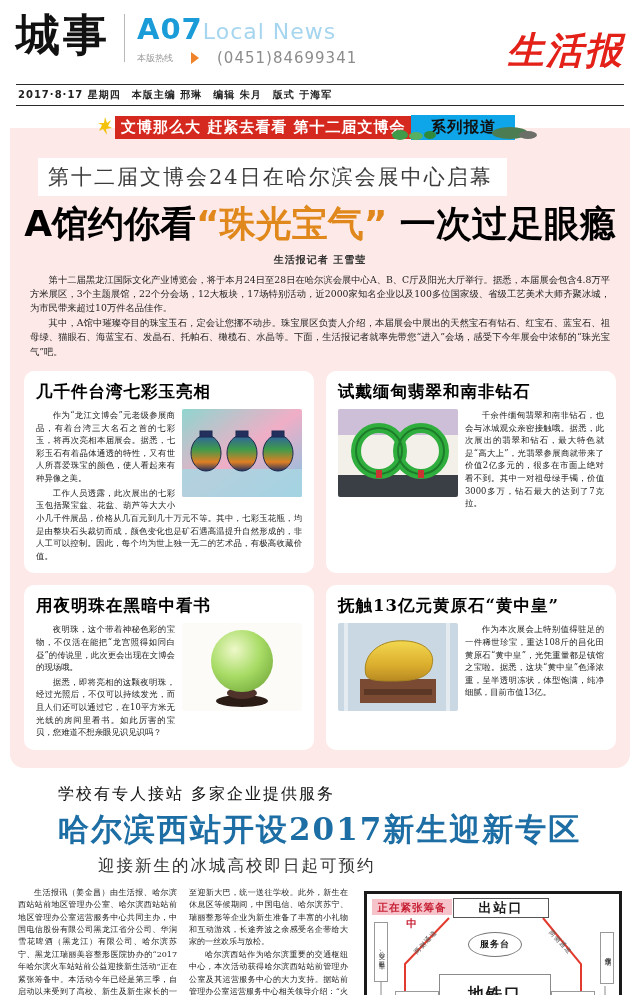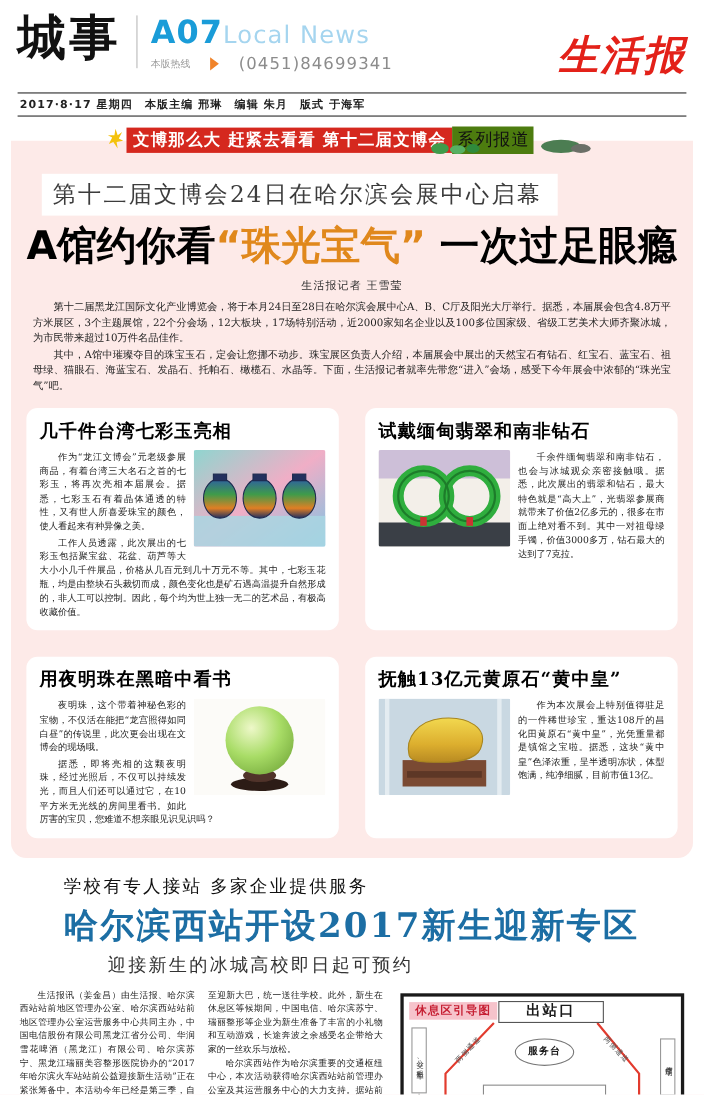--- a/index.html
+++ b/index.html
@@ -24,31 +24,31 @@
   .hd-tri { width:0; height:0; border-left:8px solid #f0832a; border-top:6px solid transparent; border-bottom:6px solid transparent; display:inline-block; }
   .hd-phone { font-family:"DejaVu Sans","Liberation Sans",sans-serif; font-size:15px; color:#8c8c8c; letter-spacing:1px; }
   .hd-brand { margin-left:auto; font-size:37px; font-weight:900; font-style:italic; color:#e32119; letter-spacing:2px; padding-top:14px; }
   .hd-dateline { margin-top:8px; border-top:1px solid #2a2a2a; border-bottom:1px solid #2a2a2a; padding:3px 2px; font-size:10px; font-weight:bold; color:#222; letter-spacing:1px; }
 
   
   .expo { background:#fdeae8; margin:22px 10px 0 10px; border-radius:0 0 14px 14px; position:relative; padding:24px 0 12px 0; }
   .banner { position:absolute; top:-13px; left:88px; display:flex; align-items:center; }
   .banner-bulb { margin-right:3px; }
   .banner-red { background:#d5281e; color:#fff; font-weight:bold; font-size:15px; padding:2px 6px; letter-spacing:1px; white-space:nowrap; }
-  .banner-suffix { color:#111; font-weight:400; font-size:15.5px; letter-spacing:1px; background:#4d7c0f; padding:2px 4px; white-space:nowrap; }
+  .banner-suffix { color:#111; font-weight:700; font-size:15.5px; letter-spacing:1px; background:#0ea5e9; padding:2px 19px; white-space:nowrap; }
   .jade-deco { position:absolute; top:-4px; left:380px; }
   .expo-kicker-wrap { padding:6px 0 0 28px; }
   .expo-kicker { display:inline-block; background:#fff; color:#3c3c3c; font-size:21px; letter-spacing:2px; padding:5px 14px 5px 10px; }
   .expo-headline { text-align:center; font-family:"DejaVu Sans","Liberation Sans",sans-serif; font-weight:900; font-size:36px; color:#000; letter-spacing:0px; margin-top:8px; line-height:1.1; }
   .expo-headline .em { color:#e0881c; }
-  .expo-byline { text-align:center; font-size:10px; font-weight:normal; color:#333; margin-top:9px; letter-spacing:1px; }
+  .expo-byline { text-align:center; font-size:10px; font-weight:bold; color:#333; margin-top:9px; letter-spacing:1px; }
   .expo-intro { padding:6px 20px 2px 20px; }
   .expo-intro p { font-size:9.3px; line-height:1.55; text-align:justify; text-indent:2em; color:#222; }
 
-  .cards { display:grid; grid-template-columns:1fr 1fr; gap:24px; padding:10px 14px 6px 14px; }
+  .cards { display:grid; grid-template-columns:1fr 1fr; gap:12px; padding:10px 14px 6px 14px; }
   .card { background:#fff; border-radius:10px; padding:10px 12px 9px 12px; min-height:138px; }
   .card-title { font-size:16.5px; font-weight:900; letter-spacing:1px; color:#000; margin-bottom:6px; }
   .card-body { overflow:hidden; }
   .card-body p { font-size:8.4px; line-height:1.5; text-align:justify; text-indent:2em; color:#222; margin-bottom:2px; }
   .card-photo { width:120px; height:88px; border-radius:2px; overflow:hidden; }
   .card-photo svg { display:block; }
   .ph-right { float:right; margin:0 0 4px 7px; }
   .ph-left  { float:left;  margin:0 7px 4px 0; }
 
   
@@ -258,21 +258,21 @@
         <defs>
           <marker id="arr" markerWidth="7" markerHeight="7" refX="5" refY="3" orient="auto">
               <path d="M0,0 L6,3 L0,6 Z" fill="#e23b2e"></path>
             </marker>
         </defs>
         <polyline points="14,88 14,170 70,170" fill="none" stroke="#8a8a8a" stroke-width="1"></polyline>
         <polyline points="238,92 238,170 186,170" fill="none" stroke="#8a8a8a" stroke-width="1"></polyline>
         <polyline points="82,24 38,70 38,126 70,150" fill="none" stroke="#e23b2e" stroke-width="2" marker-end="url(#arr)"></polyline>
         <polyline points="176,24 214,70 214,126 184,150" fill="none" stroke="#e23b2e" stroke-width="2" marker-end="url(#arr)"></polyline>
       </svg>
-      <div class="dg-title">休息区引导图</div>
+      <div class="dg-title">正在紧张筹备中</div>
       <div class="dg-exit">出站口</div>
       <div class="dg-service">服务台</div>
       <div class="dg-metro">地铁口</div>
       <div class="dg-rail l"></div>
       <div class="dg-rail r"></div>
 
       <div class="dg-side l">公交、出租车</div>
       <div class="dg-side r">停车场 P</div>
       <div class="dg-path l">两侧通道</div>
       <div class="dg-path r">两侧通道</div>

